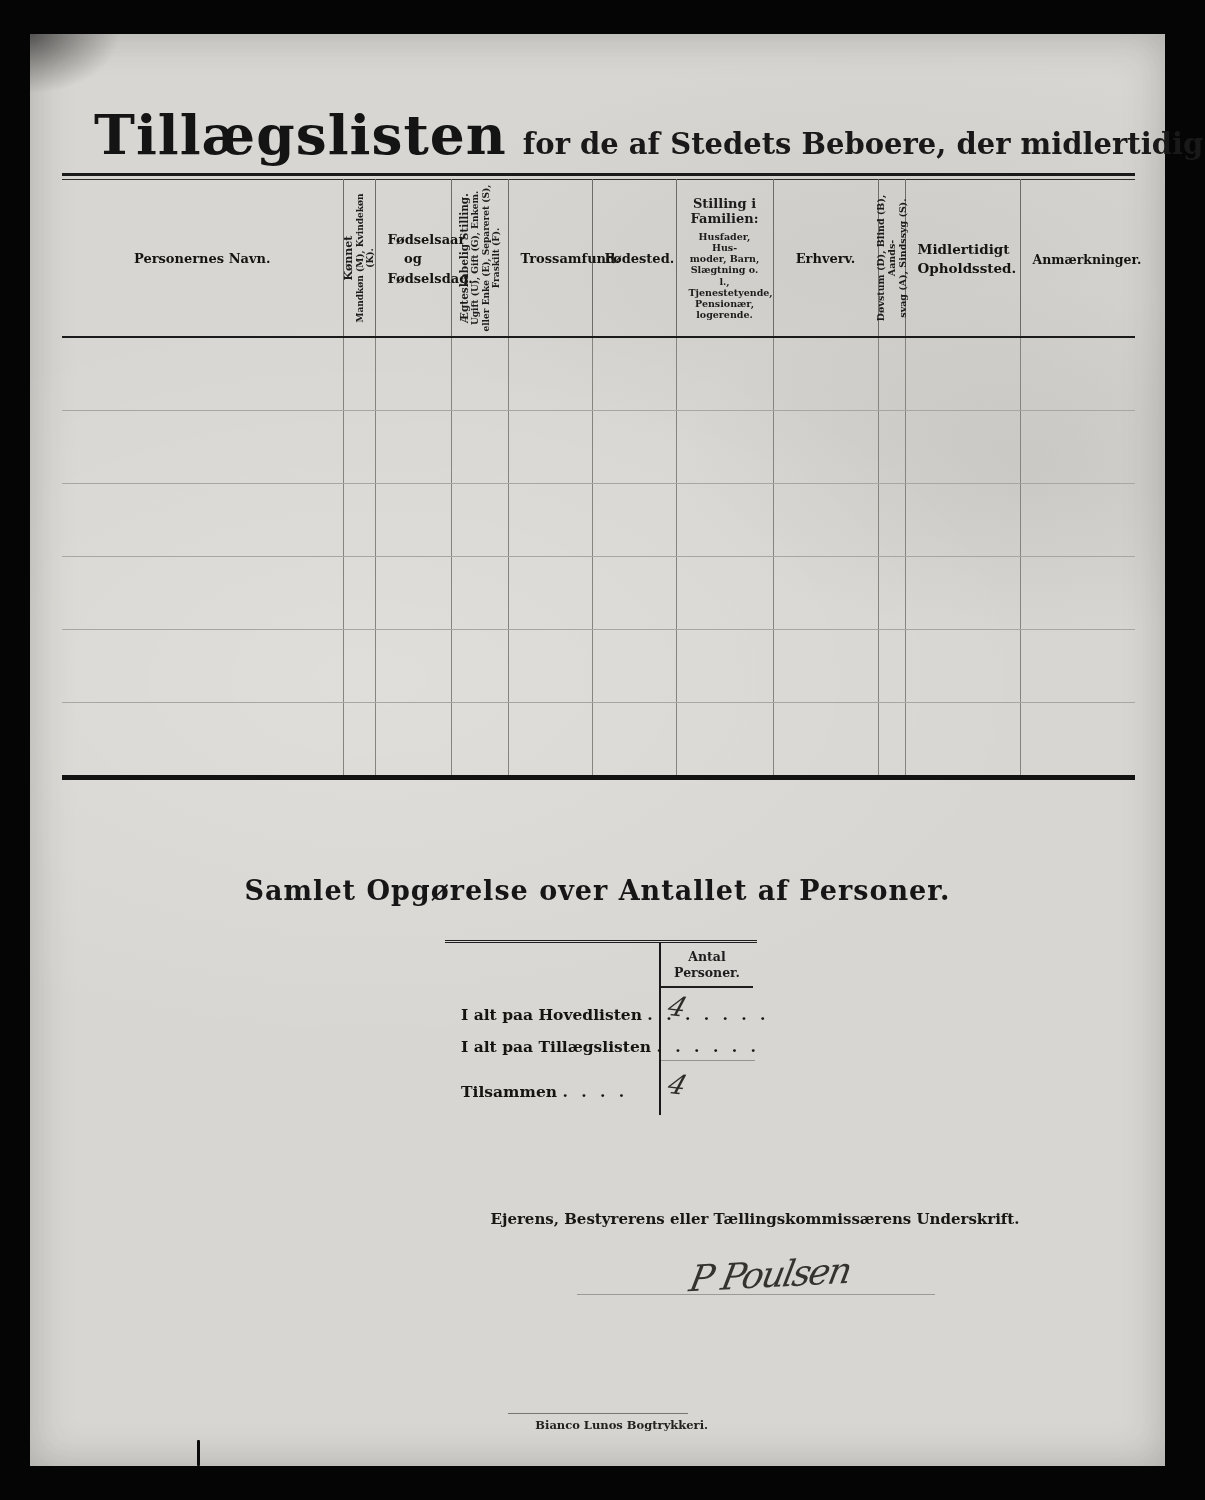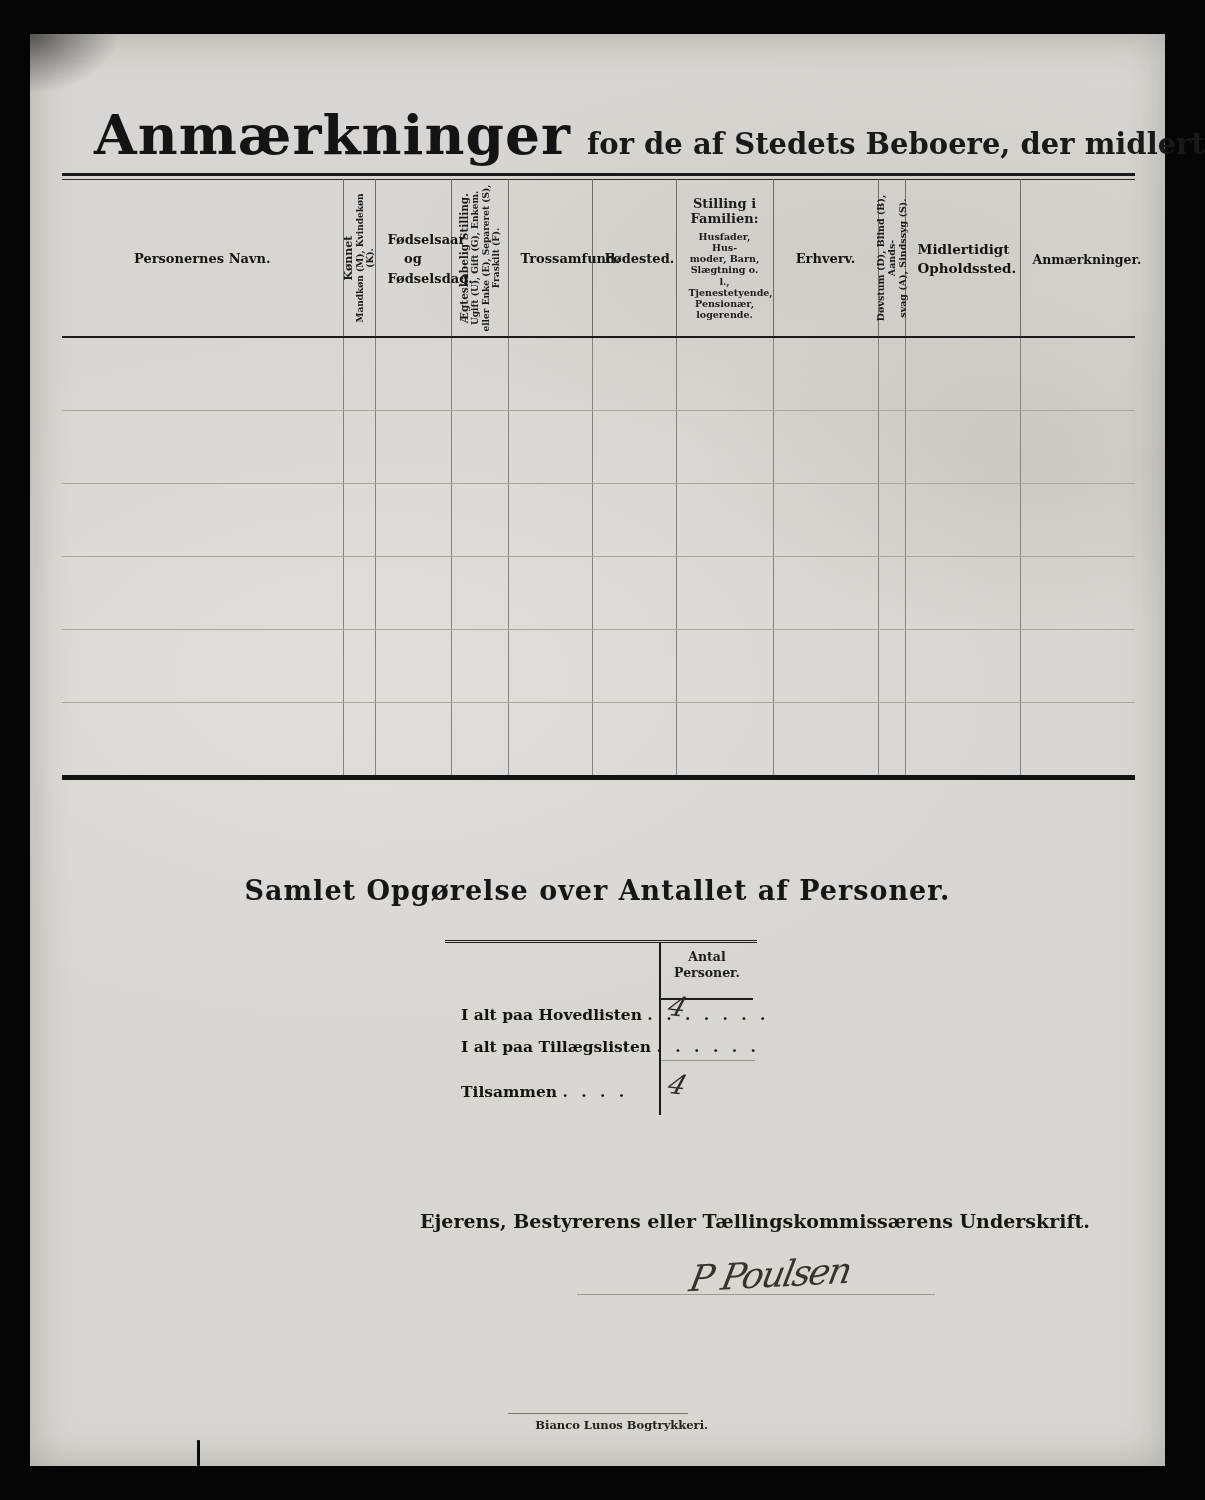--- a/index.html
+++ b/index.html
@@ -64,39 +64,39 @@
     text-align:center;font-size:27px;font-weight:bold;letter-spacing:1px;color:#161616;
   }
   .sum-box{
     position:absolute;left:415px;top:906px;width:312px;height:174px;
     border-top:3px double #1e1e1e;
   }
   .sum-vline{position:absolute;left:214px;top:0;width:2px;height:172px;background:#191919;}
   .sum-colhead{
     position:absolute;left:216px;top:6px;width:92px;
     text-align:center;font-size:12.5px;font-weight:bold;line-height:1.3;
-    border-bottom:2px solid #1e1e1e;padding-bottom:16px;
+    border-bottom:2px solid #1e1e1e;padding-bottom:4px;
   }
   .sum-midline{position:absolute;left:216px;top:117px;width:94px;height:1px;background:#96948d;}
   .sum-row{position:absolute;left:16px;width:208px;text-align:left;font-size:15.5px;font-weight:bold;white-space:nowrap;color:#15150f;}
   .sum-dots{letter-spacing:4px;}
   .sum-row.r1{top:62px;}
   .sum-row.r2{top:94px;}
   .sum-row.r3{top:139px;}
   .hand{
     font-style:italic;color:#2b2b28;
     transform:rotate(6deg) skewX(-12deg);
     font-size:27px;line-height:1;
   }
   .sum-val1{position:absolute;left:224px;top:50px;}
   .sum-val2{position:absolute;left:224px;top:128px;}
   
   .sig-caption{
     position:absolute;left:390px;top:1176px;width:670px;
-    text-align:center;font-size:19px;font-weight:bold;color:#181813;
+    text-align:center;font-size:15px;font-weight:bold;color:#181813;
   }
   .sig-script{
     position:absolute;left:600px;top:1220px;width:280px;text-align:center;
     font-style:italic;font-size:36px;color:#34332e;
     transform:rotate(-3deg) skewX(-14deg);letter-spacing:-2px;
   }
   .sig-line{position:absolute;left:547px;top:1260px;width:358px;height:1px;background:#9c9a92;}
   
   .printer-line{position:absolute;left:478px;top:1379px;width:180px;height:1px;background:#77756e;}
   .printer-text{
@@ -106,21 +106,21 @@
   .edge-tick{position:absolute;left:167px;top:1406px;width:3px;height:26px;background:#0a0a0a;border-radius:1px;}
   .corner-shadow{position:absolute;left:0;top:0;width:90px;height:60px;background:radial-gradient(ellipse at 0% 0%, rgba(0,0,0,0.55), rgba(0,0,0,0) 70%);}
 </style>
 </head>
 <body>
 
 <div class="paper">
   <div class="corner-shadow"></div>
 
   <div class="title-row">
-    <span class="title-main">Anmærkninger</span>
+    <span class="title-main">Tillægslisten</span>
     <span class="title-sub">for de af Stedets Beboere, der midlertidig ere</span>
 
   </div>
 
   <div class="census-wrap">
     <table class="census">
       <colgroup>
         <col style="width:281px">
           <col style="width:32px">
           <col style="width:76px">

